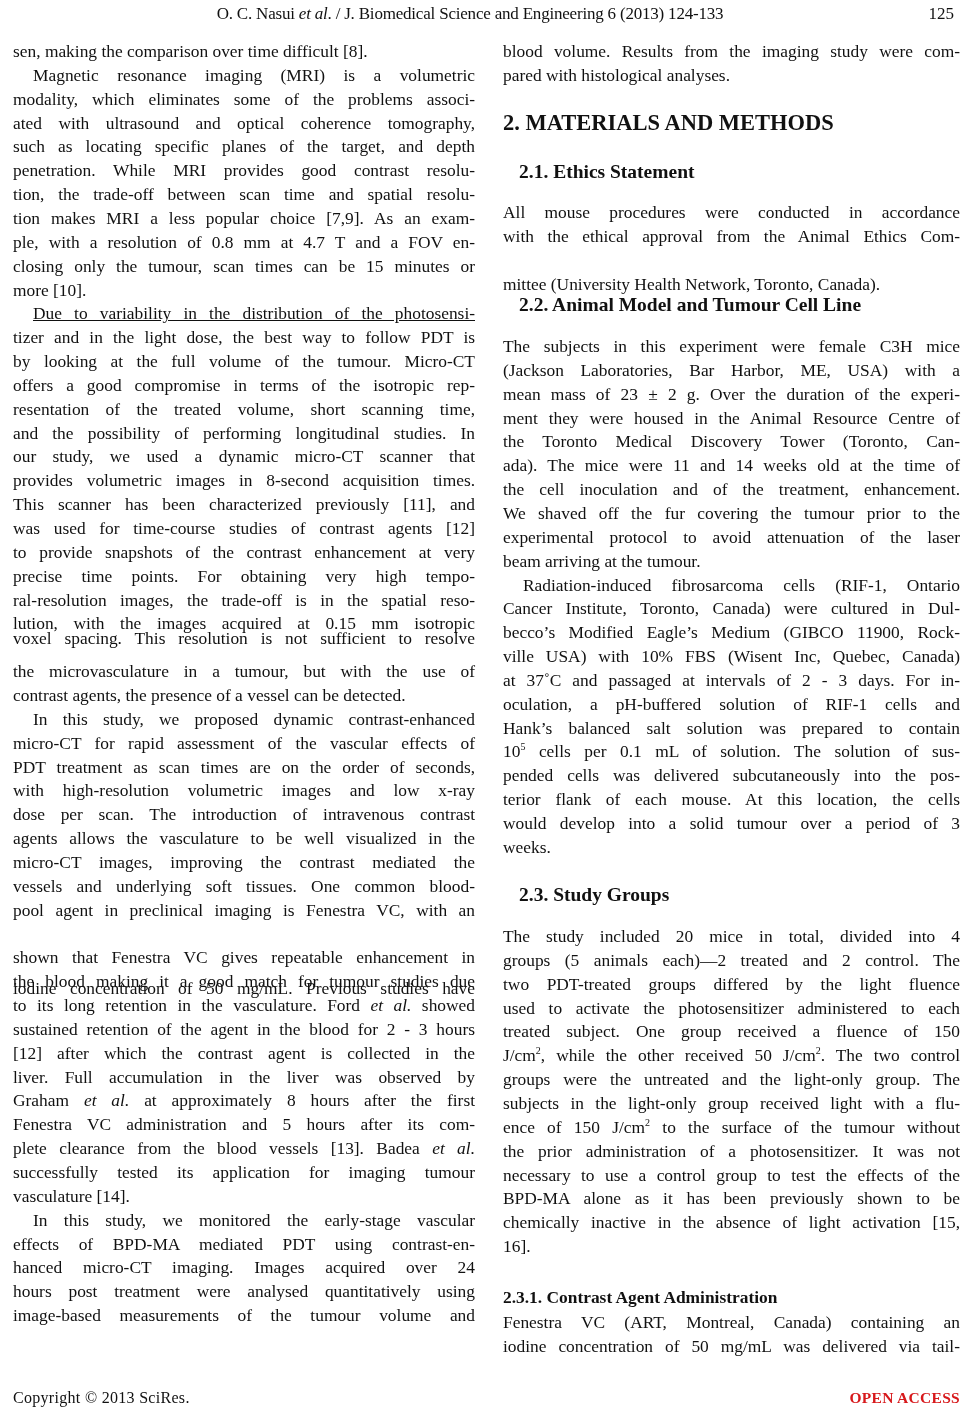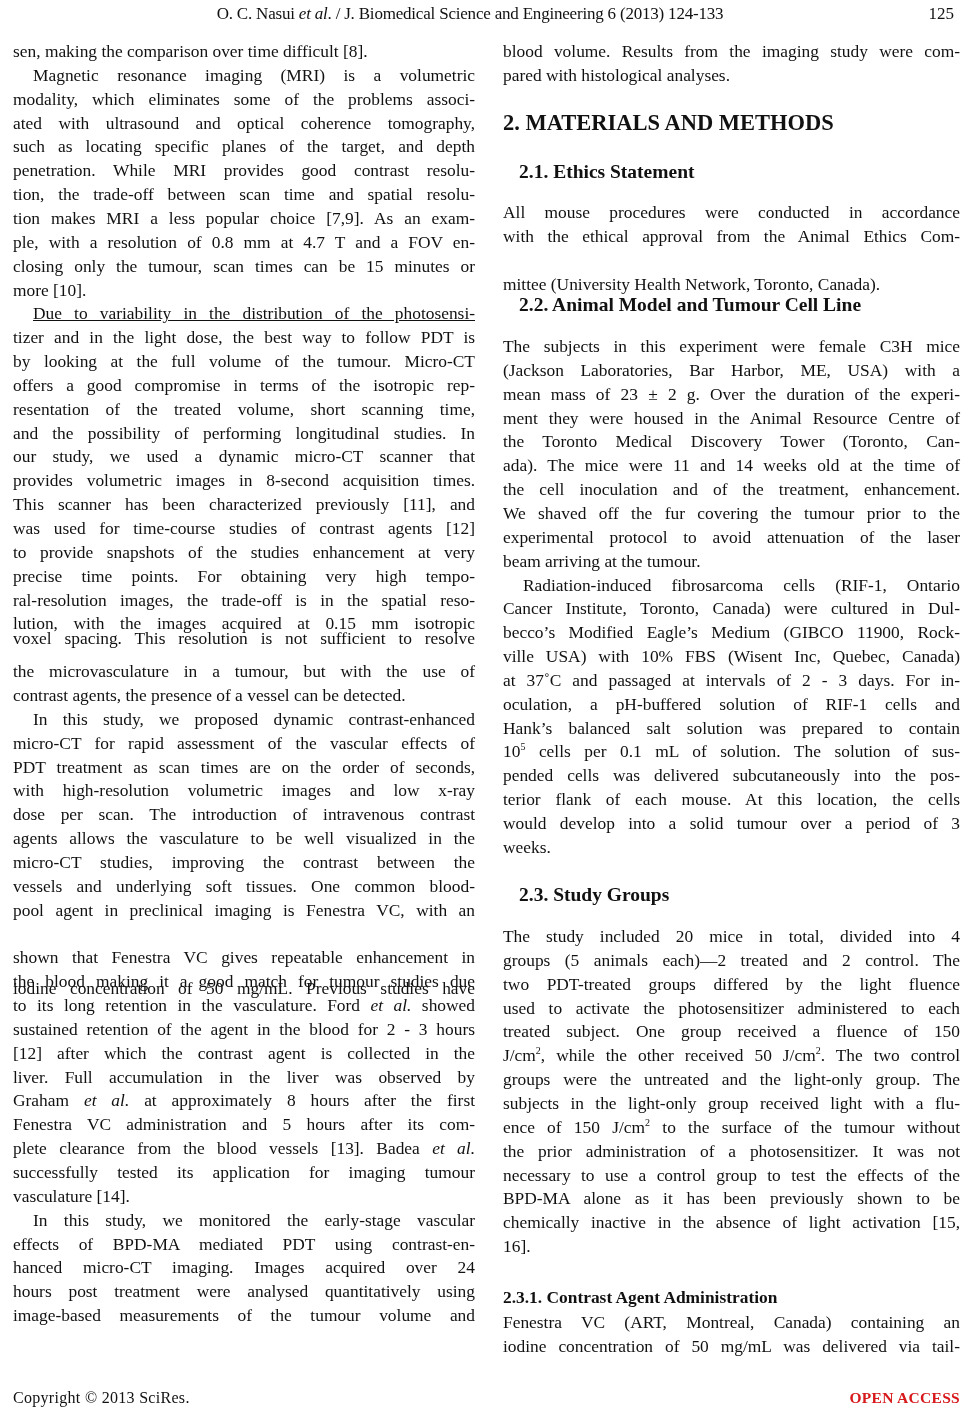--- a/index.html
+++ b/index.html
@@ -74,34 +74,34 @@
     <div class="line indent" style="top: 303.35px; text-decoration: underline;">Due to variability in the distribution of the photosensi-</div>
     <div class="line" style="top: 327.2px;">tizer and in the light dose, the best way to follow PDT is</div>
     <div class="line" style="top: 351.05px;">by looking at the full volume of the tumour. Micro-CT</div>
     <div class="line" style="top: 374.9px;">offers a good compromise in terms of the isotropic rep-</div>
     <div class="line" style="top: 398.75px;">resentation of the treated volume, short scanning time,</div>
     <div class="line" style="top: 422.6px;">and the possibility of performing longitudinal studies. In</div>
     <div class="line" style="top: 446.45px;">our study, we used a dynamic micro-CT scanner that</div>
     <div class="line" style="top: 470.3px;">provides volumetric images in 8-second acquisition times.</div>
     <div class="line" style="top: 494.15px;">This scanner has been characterized previously [11], and</div>
     <div class="line" style="top: 518px;">was used for time-course studies of contrast agents [12]</div>
-    <div class="line" style="top: 541.85px;">to provide snapshots of the studies enhancement at very</div>
+    <div class="line" style="top: 541.85px;">to provide snapshots of the contrast enhancement at very</div>
     <div class="line" style="top: 565.7px;">precise time points. For obtaining very high tempo-</div>
     <div class="line" style="top: 589.55px;">ral-resolution images, the trade-off is in the spatial reso-</div>
     <div class="line" style="top: 613.4px;">lution, with the images acquired at 0.15 mm isotropic</div>
     <div class="line" style="top: 628px;">voxel spacing. This resolution is not sufficient to resolve</div>
     <div class="line" style="top: 661.1px;">the microvasculature in a tumour, but with the use of</div>
     <div class="line last" style="top: 684.95px;">contrast agents, the presence of a vessel can be detected.</div>
     <div class="line indent" style="top: 708.8px;">In this study, we proposed dynamic contrast-enhanced</div>
     <div class="line" style="top: 732.65px;">micro-CT for rapid assessment of the vascular effects of</div>
     <div class="line" style="top: 756.5px;">PDT treatment as scan times are on the order of seconds,</div>
     <div class="line" style="top: 780.35px;">with high-resolution volumetric images and low x-ray</div>
     <div class="line" style="top: 804.2px;">dose per scan. The introduction of intravenous contrast</div>
     <div class="line" style="top: 828.05px;">agents allows the vasculature to be well visualized in the</div>
-    <div class="line" style="top: 851.9px;">micro-CT studies, improving the contrast between the</div>
+    <div class="line" style="top: 851.9px;">micro-CT images, improving the contrast mediated the</div>
     <div class="line" style="top: 875.75px;">vessels and underlying soft tissues. One common blood-</div>
     <div class="line" style="top: 899.6px;">pool agent in preclinical imaging is Fenestra VC, with an</div>
     <div class="line" style="top: 978px;">iodine concentration of 50 mg/mL. Previous studies have</div>
     <div class="line" style="top: 947.3px;">shown that Fenestra VC gives repeatable enhancement in</div>
     <div class="line" style="top: 971.15px;">the blood making it a good match for tumour studies due</div>
     <div class="line" style="top: 995px;">to its long retention in the vasculature. Ford <i>et al.</i> showed</div>
     <div class="line" style="top: 1018.85px;">sustained retention of the agent in the blood for 2 - 3 hours</div>
     <div class="line" style="top: 1042.7px;">[12] after which the contrast agent is collected in the</div>
     <div class="line" style="top: 1066.55px;">liver. Full accumulation in the liver was observed by</div>
     <div class="line" style="top: 1090.4px;">Graham <i>et al.</i> at approximately 8 hours after the first</div>

